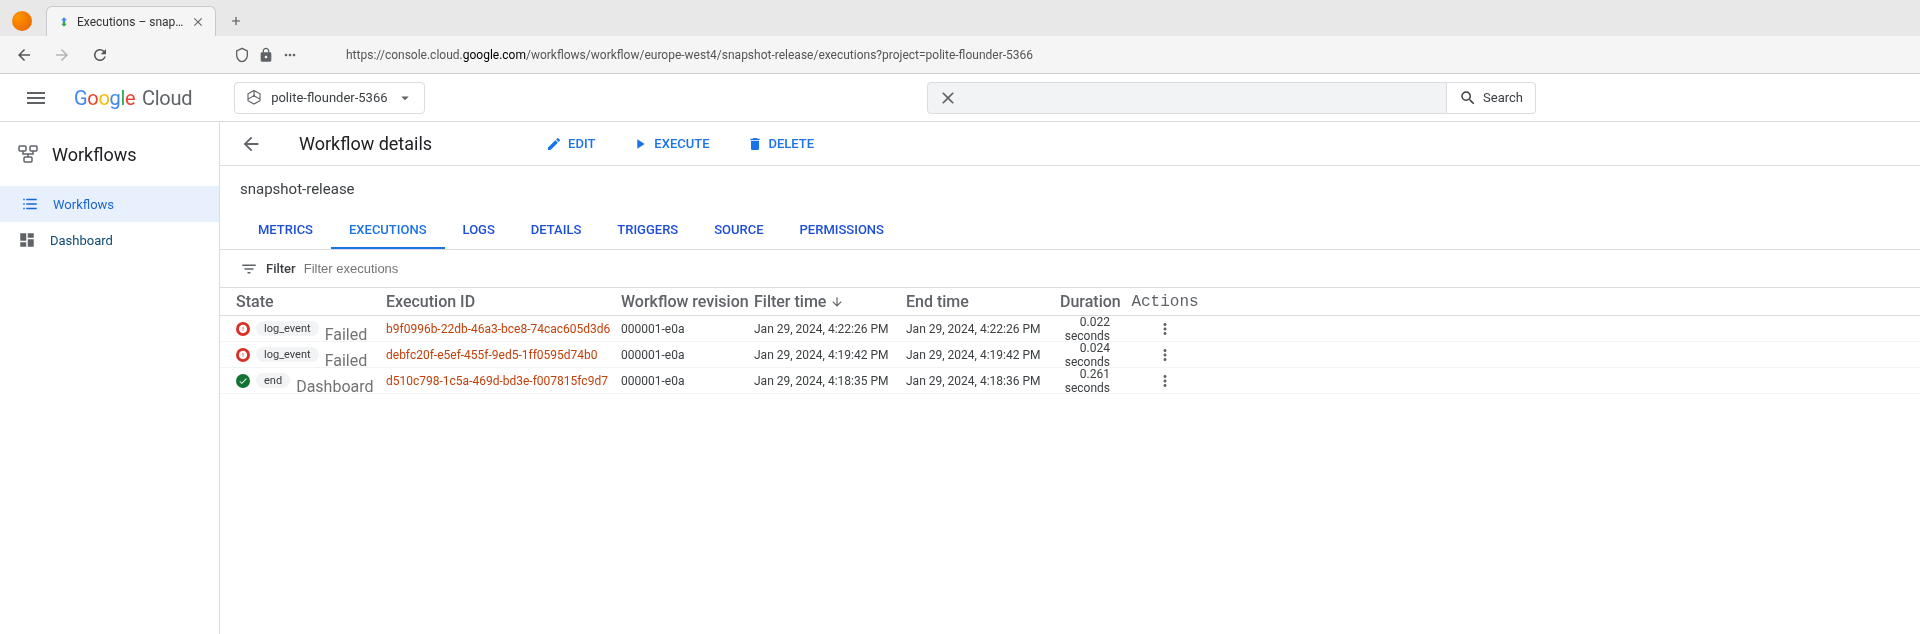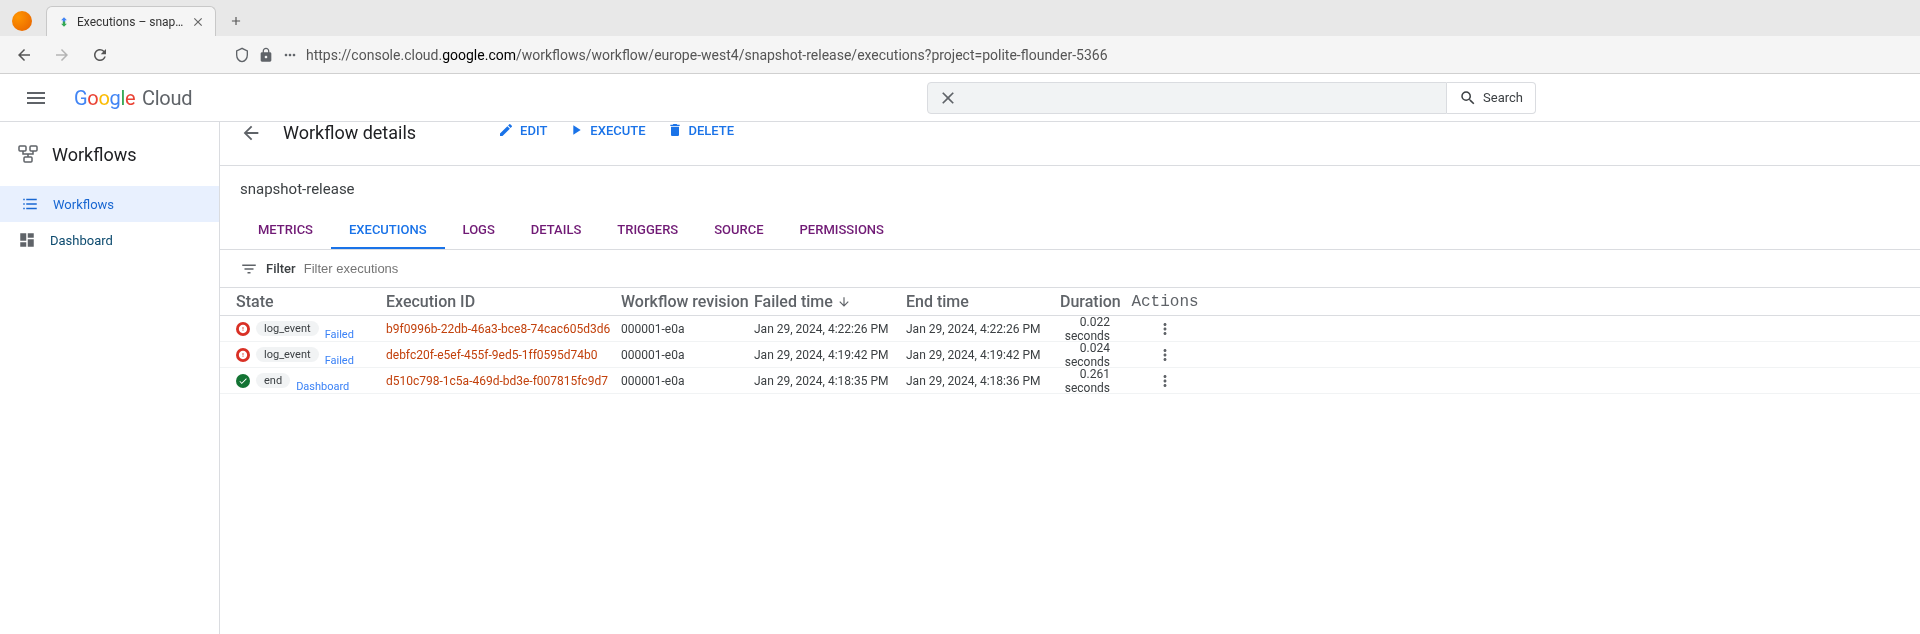--- a/index.html
+++ b/index.html
@@ -90,21 +90,21 @@
     .url-bar {
       flex: 1;
       height: 30px;
       display: flex;
       align-items: center;
       padding: 0 10px;
       gap: 8px;
       margin-left: 100px;
     }
     .url-icon { color: #5f6368; width: 16px; height: 16px; }
-    .url-text { font-size: 14px; color: #555; }
+    .url-text { font-size: 12px; color: #555; margin-left: 40px; }
     .url-text .domain { color: #000; }
     
     
     .gcp-header {
       background: #fff;
       height: 48px;
       display: flex;
       align-items: center;
       padding: 0 24px;
       border-bottom: 1px solid #dadce0;
@@ -215,25 +215,25 @@
     }
     .sidebar-item.active .sidebar-icon { color: #1967d2; }
     .sidebar-item.active .sidebar-label { color: #1967d2; }
     .sidebar-icon { width: 18px; height: 18px; flex-shrink:0; }
     .sidebar-label { color: #0c4a6e; }
     
     .content { flex: 1; display: flex; flex-direction: column; }
     
     .content-header {
       display: flex;
-      align-items: flex-start;
+      align-items: center;
       height: 44px;
       padding: 0 20px;
       border-bottom: 1px solid #dadce0;
-      gap: 21px;
+      gap: 37px;
     }
     .back-btn { color: #5f6368; cursor: pointer; }
     .page-title { font-size: 18px; font-weight: 400; }
     .action-btn {
       display: flex;
       align-items: center;
       gap: 6px;
       color: #1a73e8;
       font-size: 13px;
       font-weight: 500;
@@ -251,21 +251,21 @@
     .tabs {
       display: flex;
       border-bottom: 1px solid #dadce0;
       padding-left: 20px;
     }
     .tab-item {
       padding: 10px 18px;
       font-size: 13px;
       font-weight: 500;
       text-transform: uppercase;
-      color: #701a75;
+      color: #1d4ed8;
       cursor: pointer;
       border-bottom: 2px solid transparent;
     }
     .tab-item.active {
       color: #1a73e8;
       border-bottom-color: #1a73e8;
     }
     
     .filter-bar {
       display: flex;
@@ -322,21 +322,21 @@
     .status-icon.succeeded { background: #137333; }
     .status-icon svg { width: 10px; height: 10px; fill: white; }
     
     .step-badge {
       background: #f1f3f4;
       border-radius: 10px;
       padding: 1px 8px;
       font-size: 11px;
       color: #3c4043;
     }
-    .state-text { font-size: 11px; color: #3b82f6; margin-top: 11px; }
+    .state-text { font-size: 16px; color: #737373; margin-top: 11px; }
     
     .exec-link { color: #c2410c; cursor: pointer; }
     .more-icon { color: #5f6368; cursor: pointer; }
     
   </style>
 </head>
 <body>
 
 <div class="browser-chrome">
   <div class="tab-bar">
@@ -391,20 +391,30 @@
   </div>
 </div>
 
 <div class="gcp-header">
   <svg class="hamburger" viewBox="0 0 24 24">
       <path fill="currentColor" d="M3 18h18v-2H3v2zm0-5h18v-2H3v2zm0-7v2h18V6H3z"></path>
     </svg>
   <span class="gcp-logo">
     <span class="g1">G</span><span class="g2">o</span><span class="g3">o</span><span class="g4">g</span><span class="g5">l</span><span class="g6">e</span><span class="cloud"> Cloud</span>
   </span>
+  <div class="project-selector">
+    <svg class="hex-icon" viewBox="0 0 24 24">
+        <path fill="none" stroke="currentColor" stroke-width="1.5" d="M12 2l8 4.5v9L12 20l-8-4.5v-9L12 2z M12 2v7m0 0l-8 4.5M12 9l8 4.5"></path>
+        <circle cx="12" cy="9" r="1.5" fill="currentColor"></circle>
+      </svg>
+    <span class="project-name">polite-flounder-5366</span>
+    <svg class="dropdown-arrow" width="18" height="18" viewBox="0 0 24 24">
+        <path fill="currentColor" d="M7 10l5 5 5-5z"></path>
+      </svg>
+  </div>
   <div class="search-container">
     <div class="search-input">
       <svg class="search-clear" width="20" height="20" viewBox="0 0 24 24">
           <path fill="currentColor" d="M19 6.41L17.59 5 12 10.59 6.41 5 5 6.41 10.59 12 5 17.59 6.41 19 12 13.41 17.59 19 19 17.59 13.41 12z"></path>
         </svg>
     </div>
     <div class="search-btn">
       <svg width="18" height="18" viewBox="0 0 24 24">
           <path fill="currentColor" d="M15.5 14h-.79l-.28-.27A6.471 6.471 0 0016 9.5 6.5 6.5 0 109.5 16c1.61 0 3.09-.59 4.23-1.57l.27.28v.79l5 4.99L20.49 19l-4.99-5zm-6 0C7.01 14 5 11.99 5 9.5S7.01 5 9.5 5 14 7.01 14 9.5 11.99 14 9.5 14z"></path>
         </svg>
@@ -486,21 +496,21 @@
       <span class="filter-label">Filter</span>
       <input class="filter-input" placeholder="Filter executions" style="">
     </div>
 
     <div class="data-table">
       <div class="table-header">
         <div class="col-state">State</div>
         <div class="col-execid">Execution ID</div>
         <div class="col-revision">Workflow revision</div>
         <div class="col-start th-start">
-          <span>Failed time</span>
+          <span>Filter time</span>
           <svg class="sort-icon" viewBox="0 0 24 24">
               <path fill="currentColor" d="M20 12l-1.41-1.41L13 16.17V4h-2v12.17l-5.58-5.59L4 12l8 8 8-8z"></path>
             </svg>
         </div>
         <div class="col-end">End time</div>
         <div class="col-duration">Duration</div>
         <div class="col-actions">Actions</div>
       </div>
       <div id="table-body">
           <div class="table-row">

